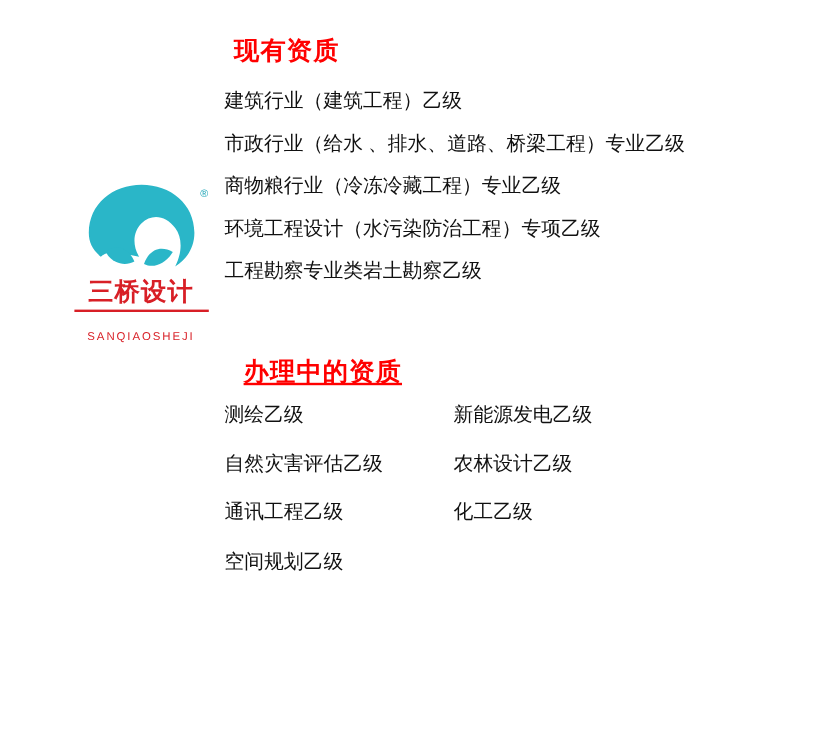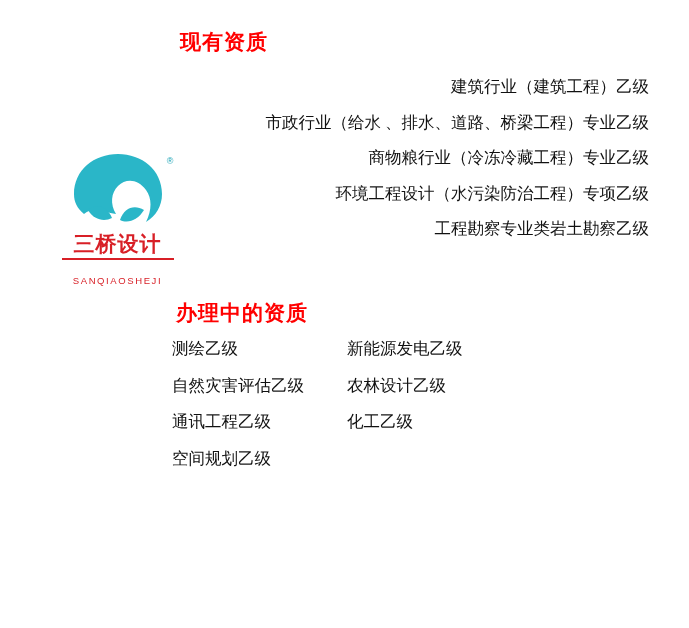--- a/index.html
+++ b/index.html
@@ -59,57 +59,58 @@
   .logo-rule {
     width: 112px;
     height: 2px;
     background: #d81f26;
     margin: 3px auto 0 auto;
   }
 
   
   .content {
     position: absolute;
-    left: 172px;
+    left: 187px;
     top: 28px;
     width: 490px;
   }
   .section-title {
     color: #ff0000;
     font-size: 21px;
     font-weight: bold;
     font-family: "Liberation Sans", "DejaVu Sans", sans-serif;
     margin: 0 0 10px 8px;
     letter-spacing: 1px;
   }
   .qual-list {
     list-style: none;
-    margin: 13px;
+    margin: 0;
     padding: 0;
-    text-align: right;
   }
   .qual-list li {
     font-size: 16.5px;
     color: #111111;
     line-height: 1.55;
     padding: 5px 0;
     white-space: nowrap;
   }
 
   .section-two {
     margin-top: 52px;
   }
   .section-two .section-title {
-    margin-left: 4px;
+    margin-left: 16px;
+    text-decoration: underline;
   }
   .grid {
     display: grid;
     grid-template-columns: 175px auto;
     row-gap: 12px;
     column-gap: 0px;
+    gap: 16px;
   }
   .grid .cell {
     font-size: 16.5px;
     color: #111111;
     line-height: 1.5;
     white-space: nowrap;
   }
   .cell.empty {
     visibility: hidden;
   }

